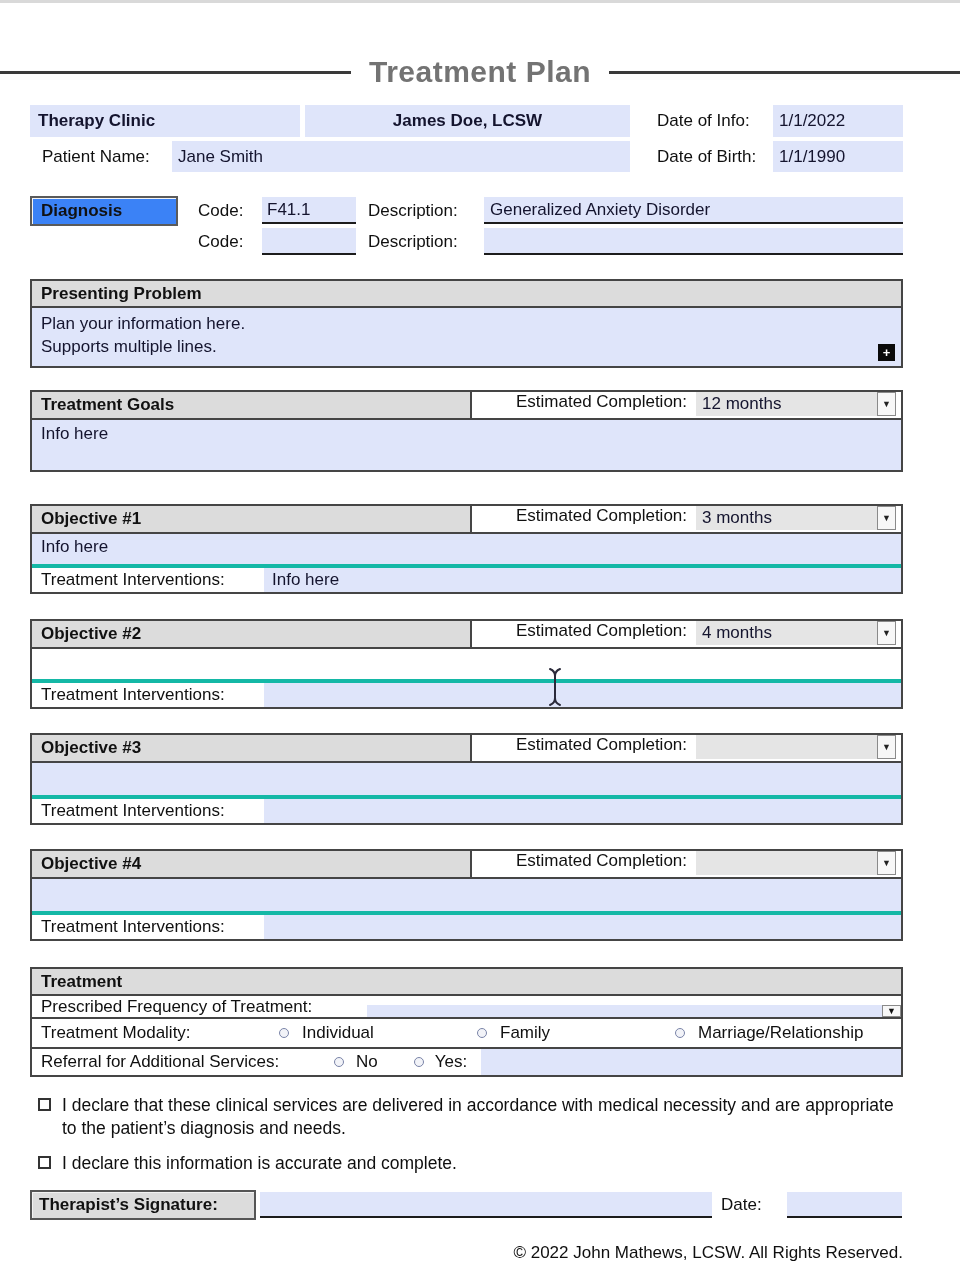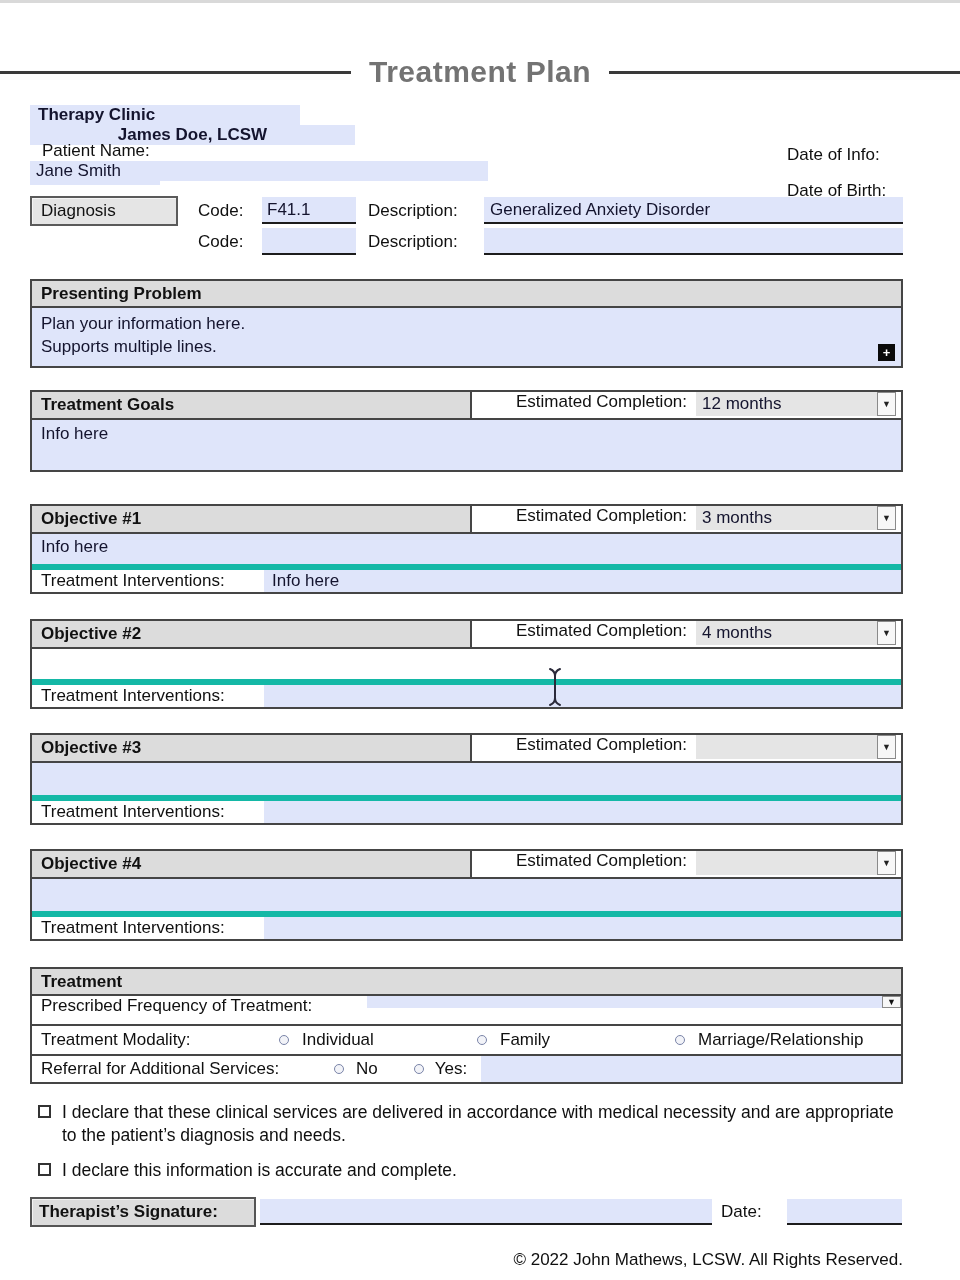--- a/index.html
+++ b/index.html
@@ -10,38 +10,38 @@
   .content { margin-left:30px; width:873px; }
 
   
   .titlebar { display:flex; align-items:center; margin-top:51px; height:36px; }
   .titlebar .rule { flex:1; height:3px; background:#3a3a3a; }
   .titlebar h1 { font-size:30px; font-weight:bold; margin:0 18px; color:#737373; letter-spacing:0.5px; }
 
   
   .field { background:#dfe5fa; color:#14142e; font-size:17px; }
   .lbl { font-size:17px; color:#101010; white-space:nowrap; }
-  .hrow { display:flex; align-items:stretch;flex-direction:column; }
+  .hrow { display:flex; align-items:stretch; }
 
   
   .r1 { margin-top:15px; height:32px; }
   .r2 { margin-top:4px; height:31px; }
   .f-clinic { width:270px; font-weight:bold; padding-left:8px; display:flex; align-items:center; }
   .gap5 { width:5px; }
   .f-ther { width:325px; font-weight:bold; display:flex; align-items:center; justify-content:center; }
   .dlbl { margin-left:auto; width:116px; display:flex; align-items:center; }
   .dfield { width:130px; display:flex; align-items:center; padding-left:6px; }
   .plbl { padding-left:12px; width:142px; display:flex; align-items:center; }
   .f-patient { width:458px; display:flex; align-items:center; padding-left:6px; }
 
   
   .diag { margin-top:23px; }
   .diagrow { display:flex; align-items:center; height:31px; }
-  .diagbox { width:148px; height:30px; background:#e5e5e5; border:2px solid #5a5a5a;
-             box-shadow:inset 1px 1px 0 #f4f4f4; font-weight:normal; font-size:17px;
+  .diagbox { width:148px; height:30px; background:#3b82f6; border:2px solid #5a5a5a;
+             box-shadow:inset 1px 1px 0 #f4f4f4; font-weight:bold; font-size:17px;
              display:flex; align-items:center; padding-left:9px; }
   .code-lbl { margin-left:20px; width:48px; }
   .code-field { margin-left:16px; width:94px; height:27px; border-bottom:2px solid #1c1c1c;
                 display:flex; align-items:center; padding-left:5px; }
   .desc-lbl { margin-left:12px; width:101px; }
   .desc-field { margin-left:15px; flex:1; height:27px; border-bottom:2px solid #1c1c1c;
                 display:flex; align-items:center; padding-left:6px; }
   .diag-spacer { width:168px; }
 
   
@@ -61,27 +61,27 @@
   .pp-body { height:58px; background:#dfe5fa; position:relative; padding:4px 9px; font-size:17px;
              line-height:23px; color:#14142e; }
   .plus-btn { position:absolute; right:6px; bottom:5px; width:17px; height:17px; background:#0a0a0a;
               color:#fff; font-size:13px; font-weight:bold; display:flex; align-items:center;
               justify-content:center; line-height:1; }
 
   .goals-body { height:50px; background:#dfe5fa; padding:4px 9px; font-size:17px; color:#14142e; }
 
   .info-row { height:30px; padding:3px 9px; font-size:17px; color:#14142e; background:#dfe5fa; }
   .info-row.blank { background:#fff; }
-  .int-row { height:28px; border-top:6px solid #14b8a6; display:flex; align-items:stretch; background:#fff; }
+  .int-row { height:28px; border-top:4px solid #14b8a6; display:flex; align-items:stretch; background:#fff; }
   .int-lbl { width:232px; display:flex; align-items:center; padding-left:9px; font-size:17px; }
   .int-field { flex:1; background:#dfe5fa; display:flex; align-items:center; padding-left:8px;
                font-size:17px; color:#14142e; }
 
   
-  .freq-row { height:28px; display:flex; align-items:flex-start; }
+  .freq-row { height:21px; display:flex; align-items:flex-end; }
   .freq-lbl { width:335px; display:flex; align-items:center; padding-left:9px; font-size:17px; background:#fff; }
   .freq-combo { flex:1; display:flex; }
   .freq-combo .val { flex:1; background:#dfe5fa; }
   .freq-combo .btn { width:19px; background:#f7f7f7; border:1px solid #8a8a8a; display:flex;
                      align-items:center; justify-content:center; font-size:9px; }
   .mod-row { height:30px; border-top:2px solid #454545; display:flex; align-items:center; }
   .mod-lbl { padding-left:9px; width:247px; }
   .opt { display:flex; align-items:center; }
   .opt-1, .opt-2 { width:198px; }
   .radio { width:10px; height:10px; border:1px solid #7a84a8; border-radius:50%; background:#f2f3f8;

